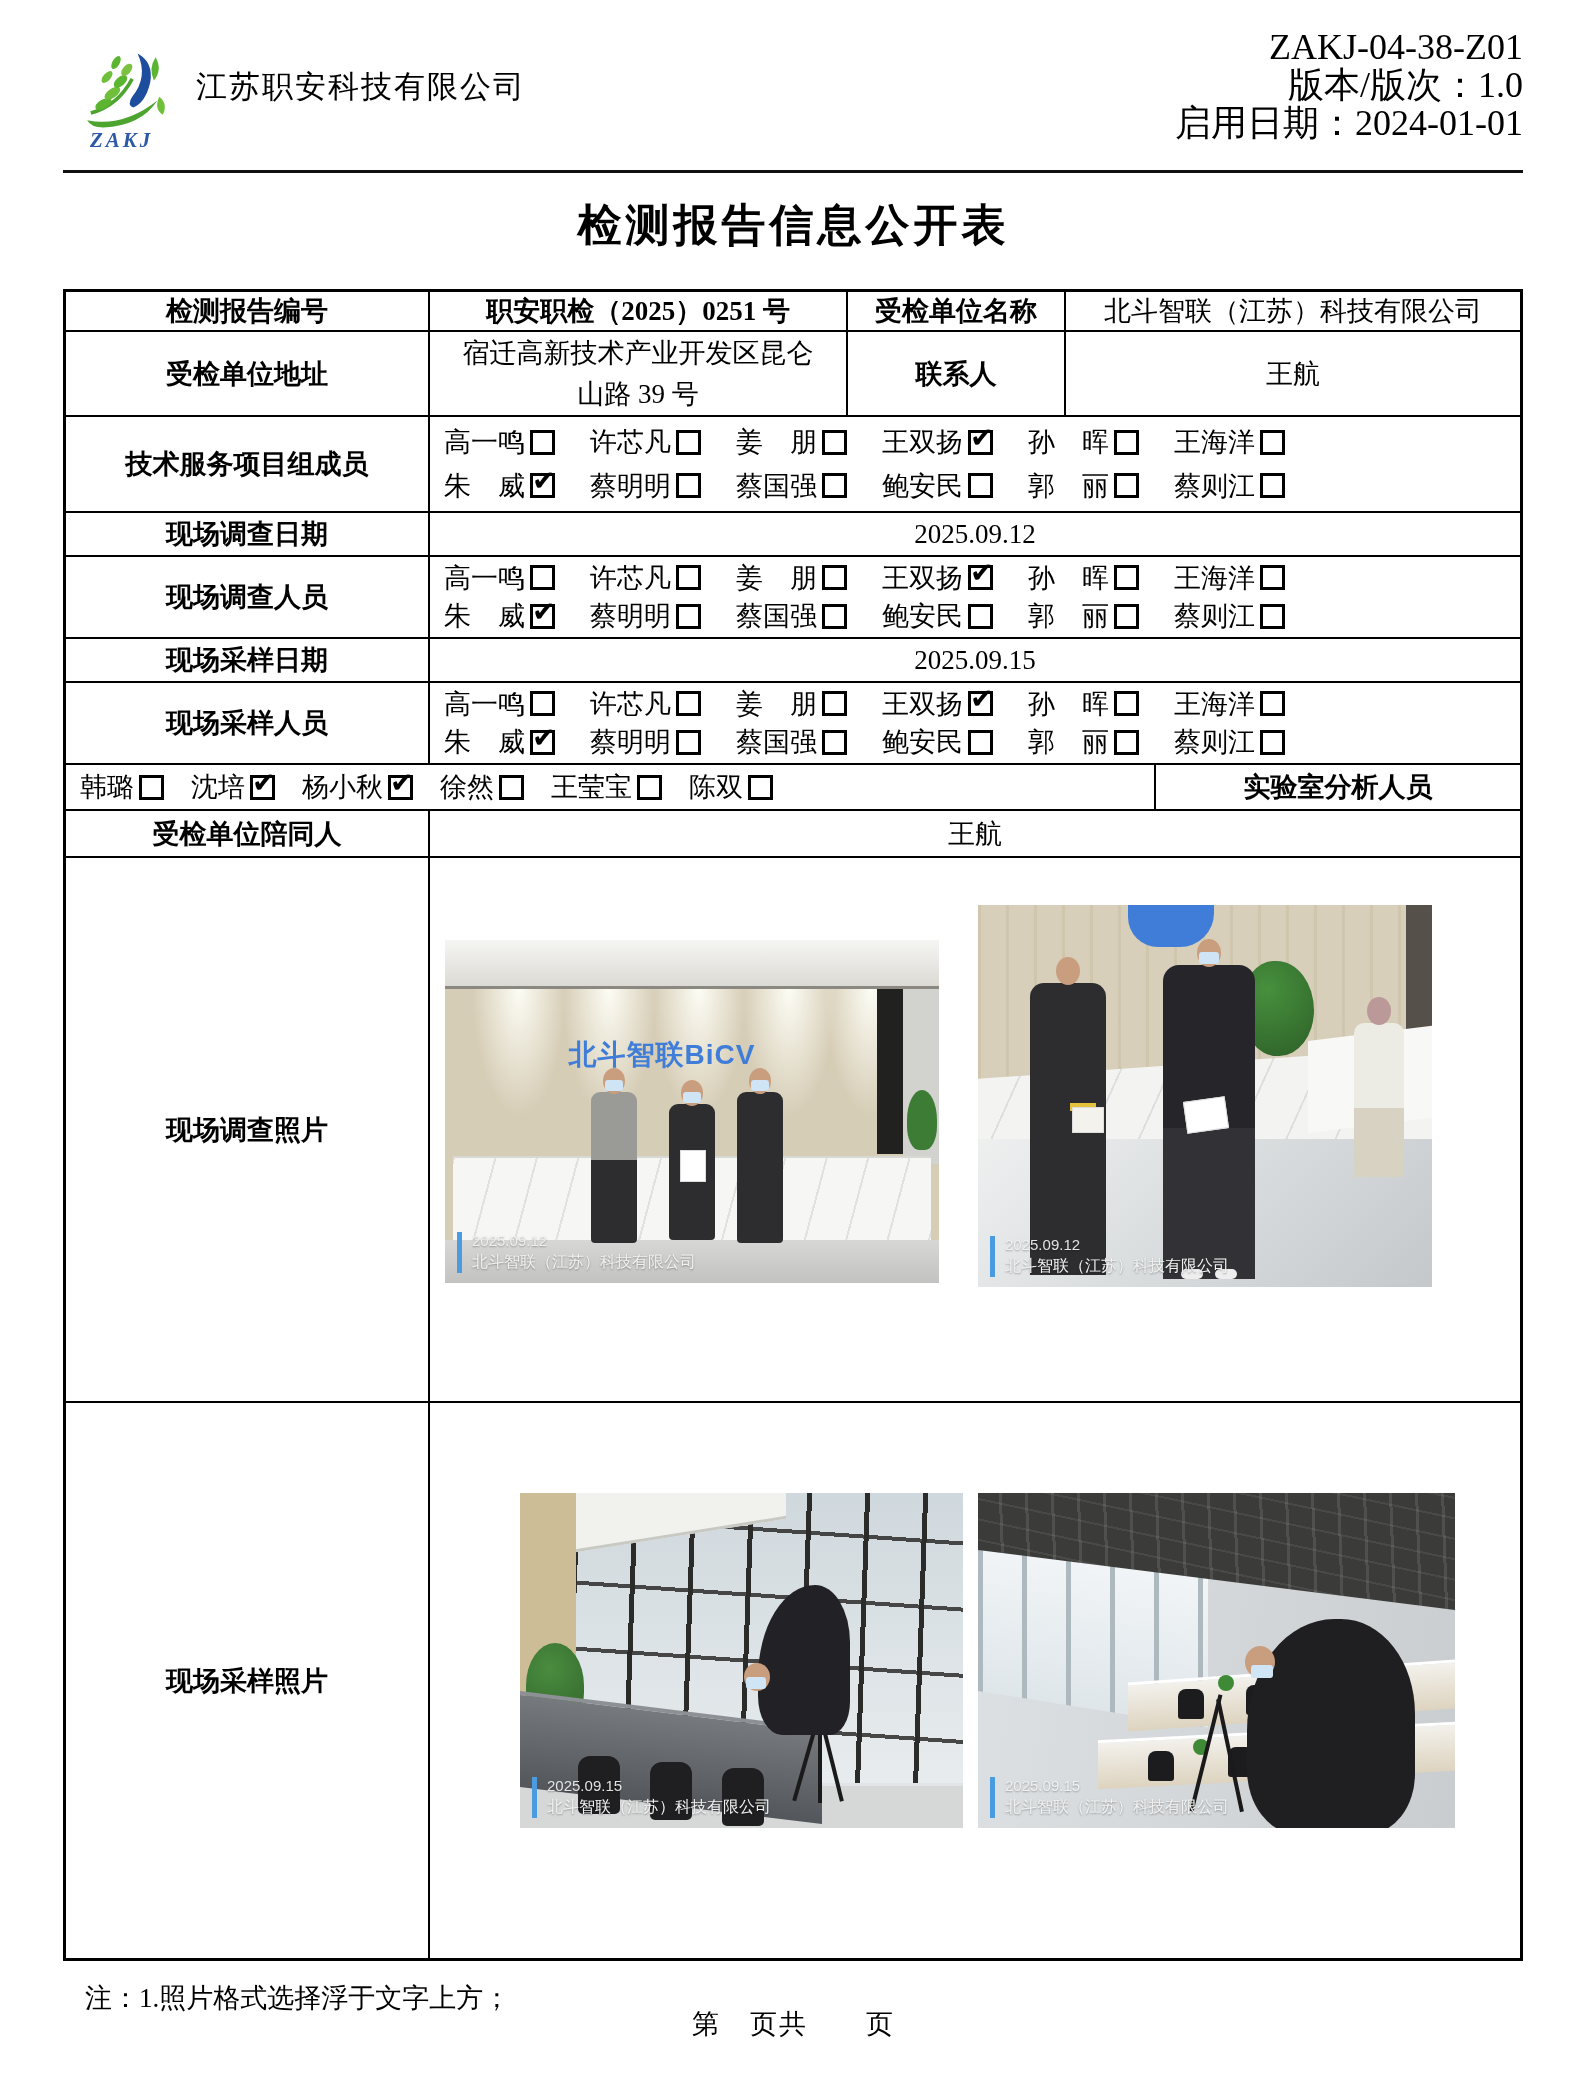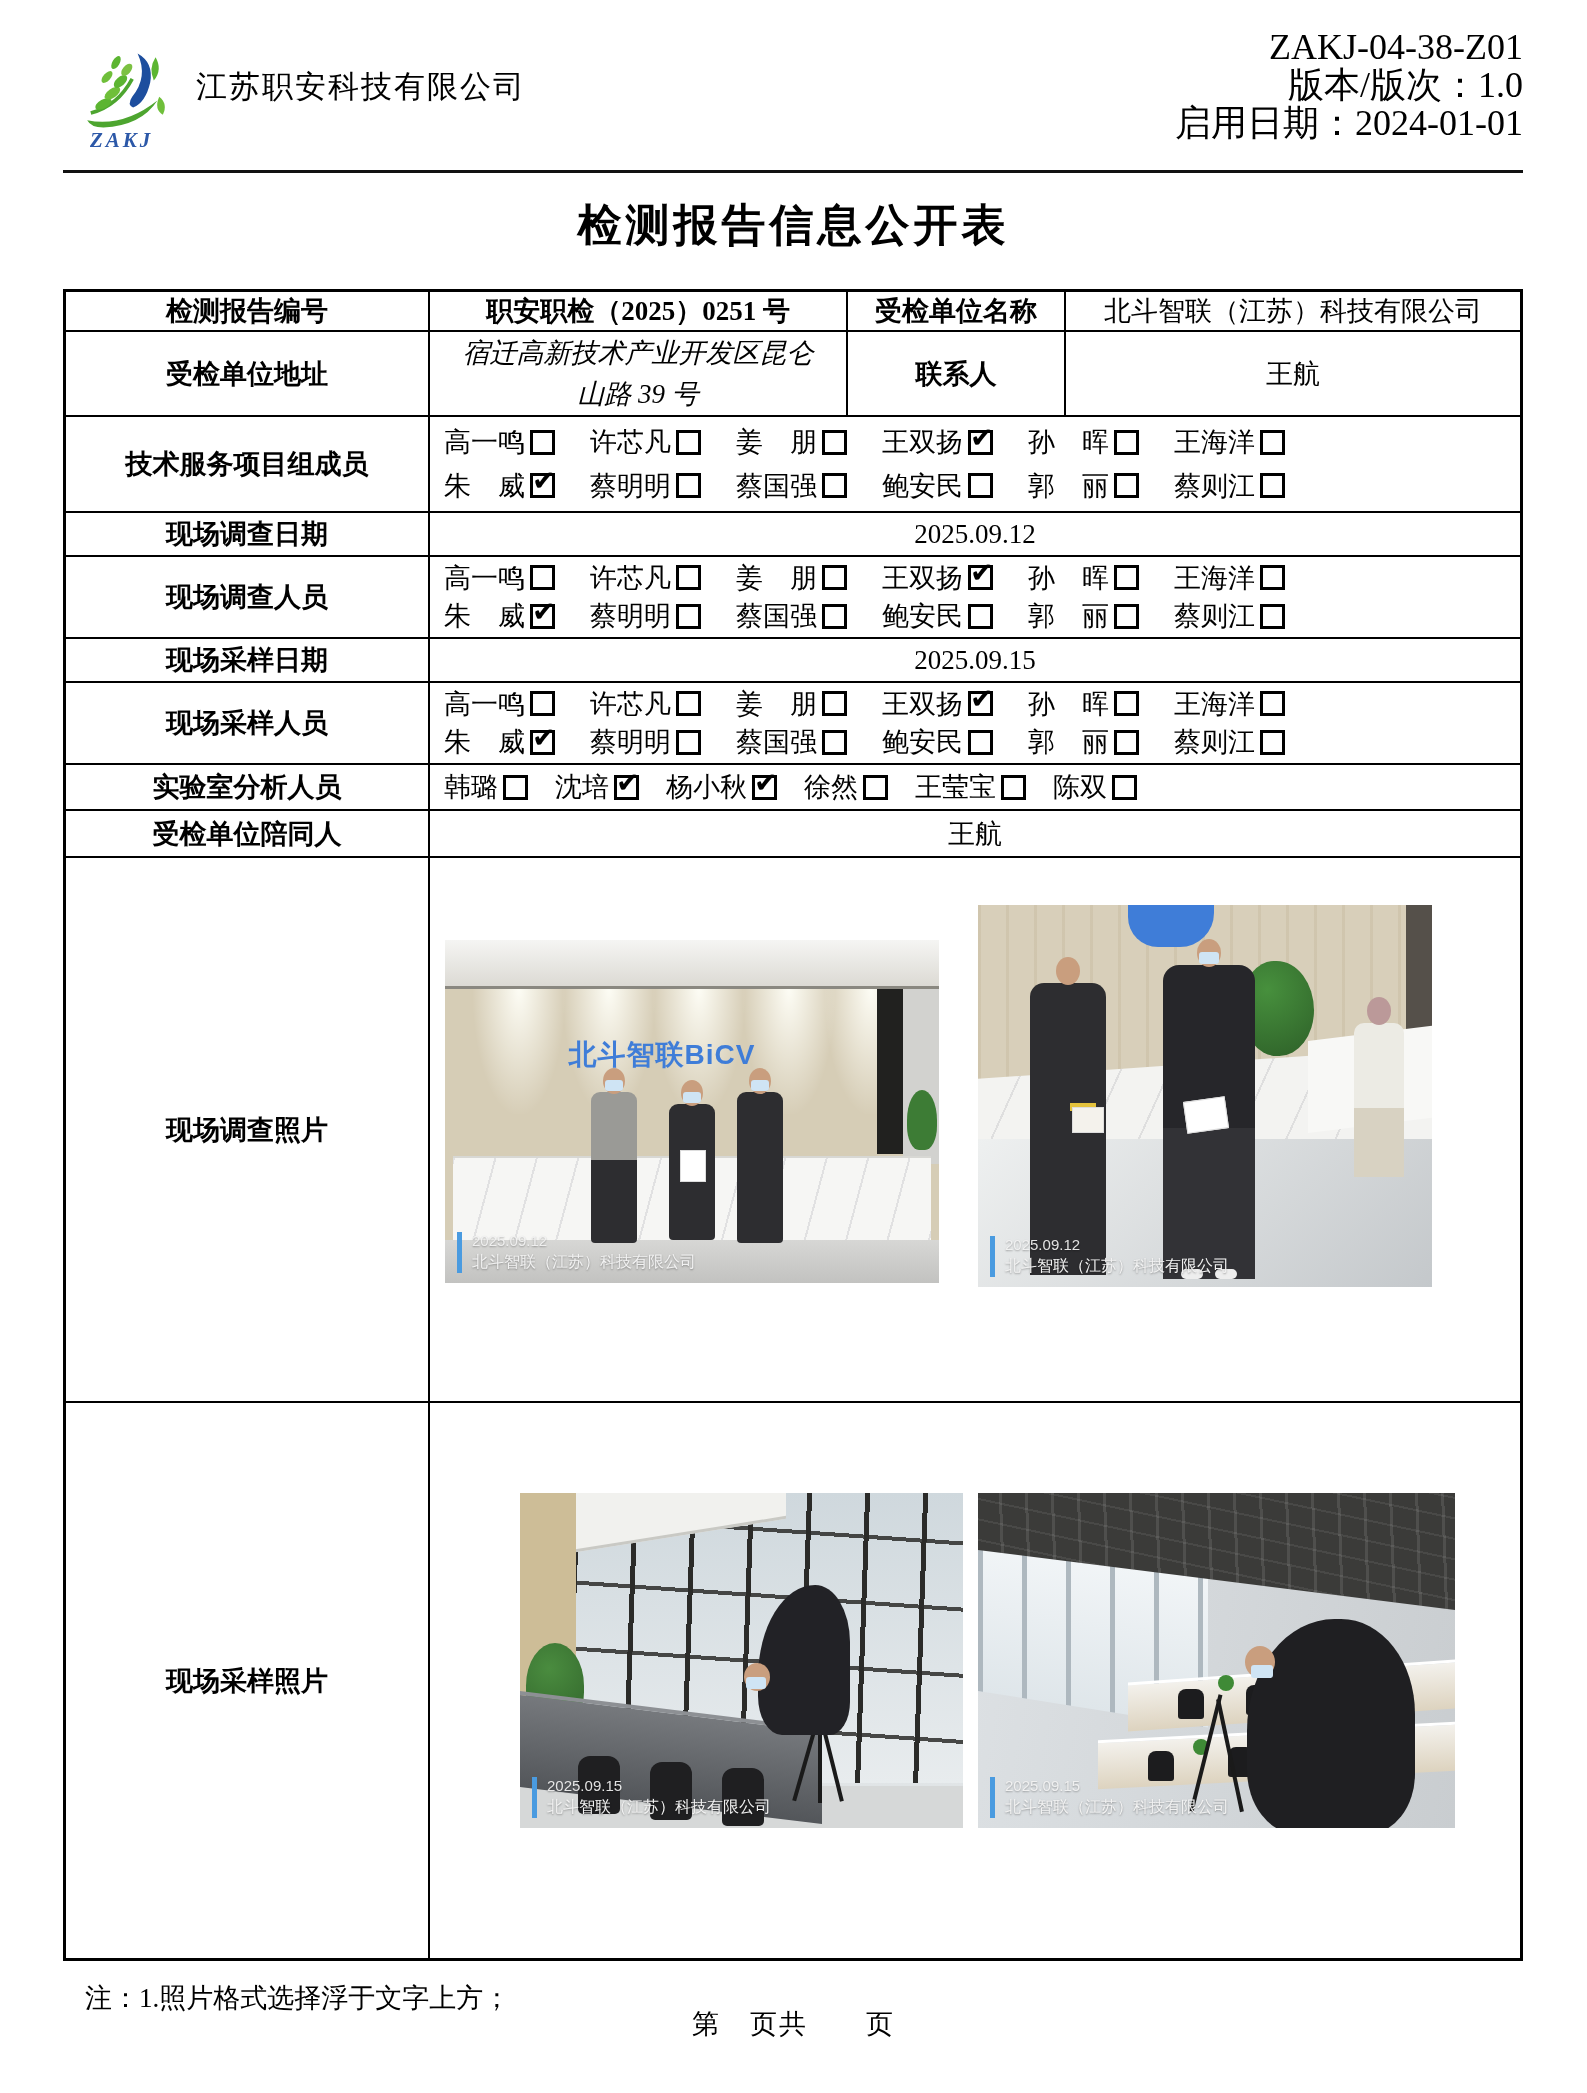--- a/index.html
+++ b/index.html
@@ -22,21 +22,21 @@
   .td{border-right:2px solid #000;box-sizing:border-box;display:flex;align-items:center;
       justify-content:center;font-size:27px;text-align:center;}
   .td:last-child{border-right:none;}
   .c1{width:364px;flex:none;}
   .c2{width:418px;flex:none;}
   .c3{width:218px;flex:none;}
   .c4{flex:1;}
   .cfill{flex:1;}
   .lbl{font-weight:bold;}
   .bold{font-weight:bold;}
-  .addr{line-height:1.5;padding:0 28px;font-style:italic;}
+  .addr{line-height:1.5;padding:0 28px;}
   .names-cell{flex-direction:column;align-items:stretch;justify-content:space-evenly;
               padding-left:14px;text-align:left;}
   .names-line{display:flex;align-items:center;}
   .member{display:inline-flex;align-items:center;width:146px;flex:none;}
   .lab .member{width:auto;margin-right:27px;}
   .mname{white-space:pre;}
   .cb{display:inline-block;width:19px;height:19px;border:3px solid #000;margin-left:5px;
       position:relative;flex:none;}
   .cb.checked::after{content:"\2714";position:absolute;left:-1px;top:-12px;font-size:28px;
       font-weight:bold;font-family:"DejaVu Sans",sans-serif;}
@@ -379,21 +379,20 @@
             </span>
             <span class="member">
               <span class="mname">蔡则江</span>
               <span class="cb"></span>
             </span>
           </div>
       </div>
     </div>
 
     <div class="tr" style="height:46px">
-      <div class="td c1 lbl">实验室分析人员</div>
       <div class="td cfill lab-cell">
         <div class="names-line lab">
 
         <span class="member">
               <span class="mname">韩璐</span>
               <span class="cb"></span>
             </span>
             <span class="member">
               <span class="mname">沈培</span>
               <span class="cb checked"></span>
@@ -409,20 +408,21 @@
             <span class="member">
               <span class="mname">王莹宝</span>
               <span class="cb"></span>
             </span>
             <span class="member">
               <span class="mname">陈双</span>
               <span class="cb"></span>
             </span>
           </div>
       </div>
+      <div class="td c1 lbl">实验室分析人员</div>
     </div>
 
     <div class="tr" style="height:47px">
       <div class="td c1 lbl">受检单位陪同人</div>
       <div class="td cfill">王航</div>
     </div>
 
     <div class="tr" style="height:545px">
       <div class="td c1 lbl">现场调查照片</div>
       <div class="td cfill"></div>

